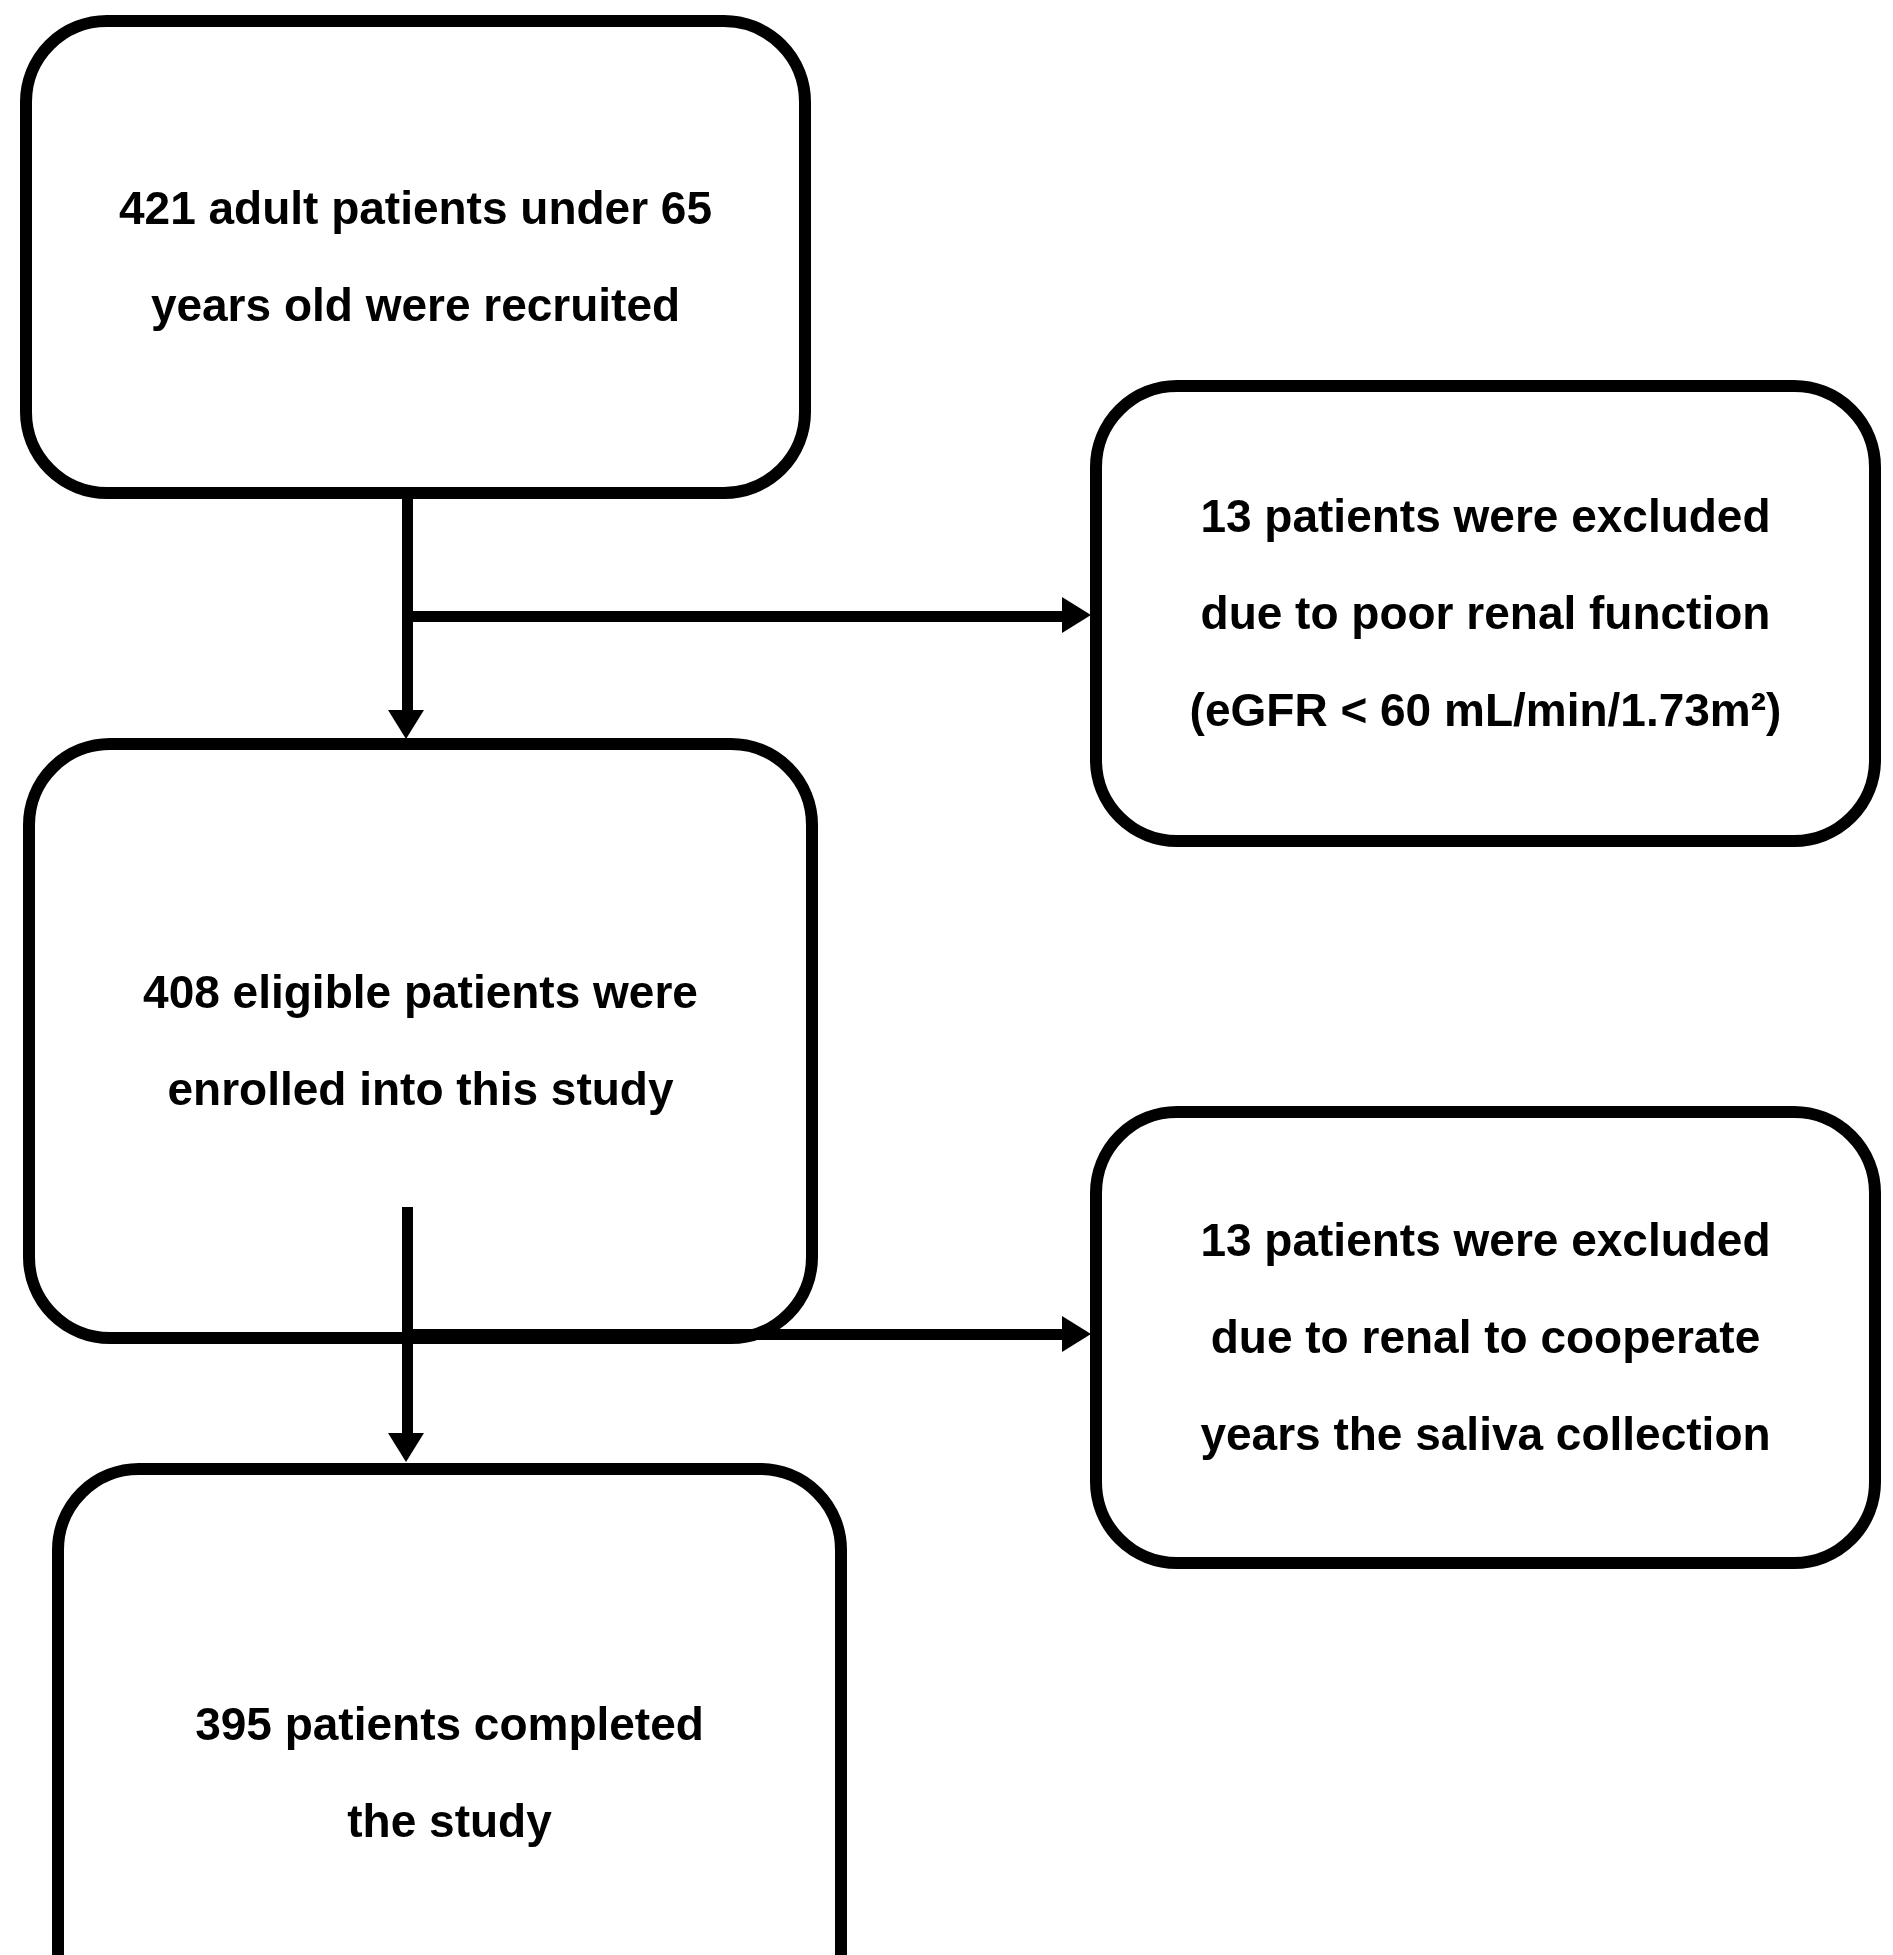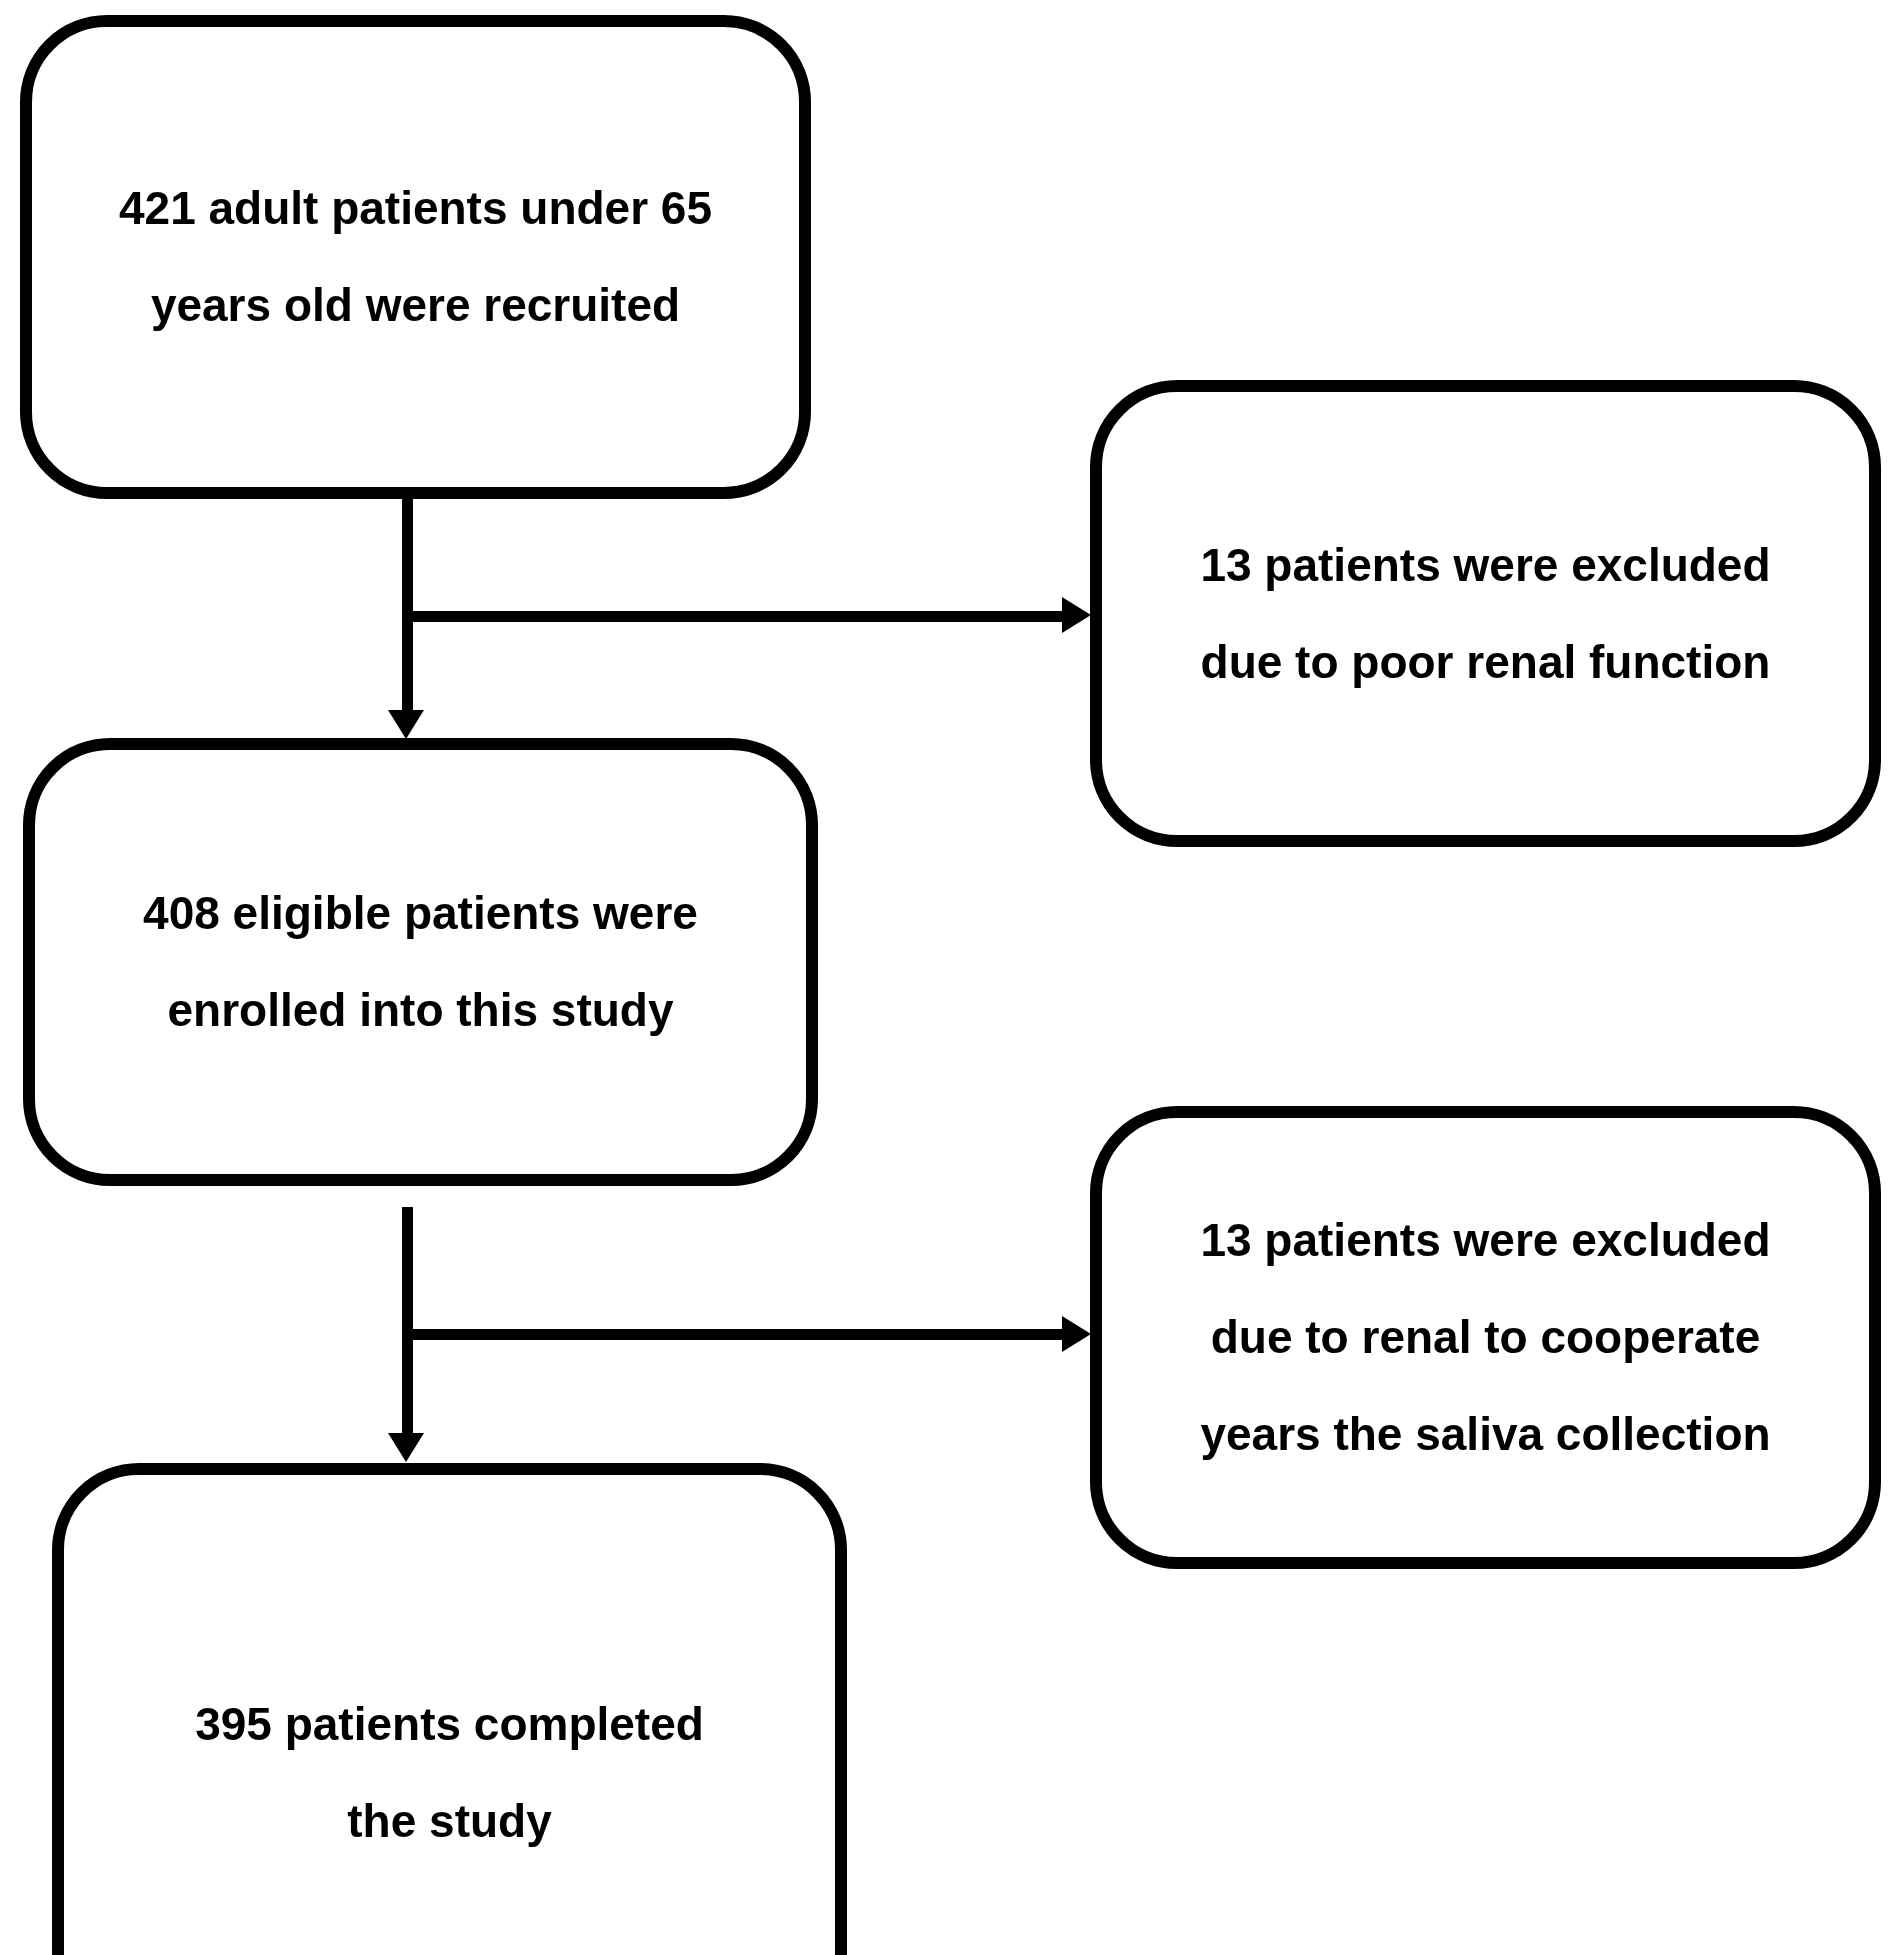--- a/index.html
+++ b/index.html
@@ -28,21 +28,21 @@
     color: #000000;
     font-weight: bold;
     font-size: 46px;
   }
   .node .line {
     line-height: 97px;
     white-space: nowrap;
   }
   
   #box-recruited       { left: 20px;   top: 14.7px;   width: 791px; height: 484px; }
-  #box-enrolled        { left: 23px;   top: 738px; width: 795px; height: 448px; text-align: right; }
+  #box-enrolled        { left: 23px;   top: 738px; width: 795px; height: 606px; text-align: right; }
   #box-completed       { left: 23px;   top: 1463px; width: 795px; height: 620px; margin-left: 29px; }
   #box-excluded-renal  { left: 1090px; top: 380px;  width: 791px; height: 467px; }
   #box-excluded-saliva { left: 1090px; top: 1106px; width: 791px; height: 463px; }
 
   
   .shaft {
     position: absolute;
     background: #000000;
   }
   #vshaft-1 { left: 402px; top: 499px;  width: 11.3px; height: 215px; }
@@ -76,20 +76,21 @@
 <div class="canvas">
 
   <div class="node" id="box-recruited">
     <div class="line">421 adult patients under 65</div>
     <div class="line">years old were recruited</div>
   </div>
 
   <div class="node" id="box-excluded-renal">
     <div class="line">13 patients were excluded</div>
     <div class="line">due to poor renal function</div>
+    <div class="line">(eGFR &lt; 60 mL/min/1.73m²)</div>
   </div>
 
   <div class="node" id="box-enrolled">
     <div class="line">408 eligible patients were</div>
     <div class="line">enrolled into this study</div>
   </div>
 
   <div class="node" id="box-excluded-saliva">
     <div class="line">13 patients were excluded</div>
     <div class="line">due to renal to cooperate</div>

